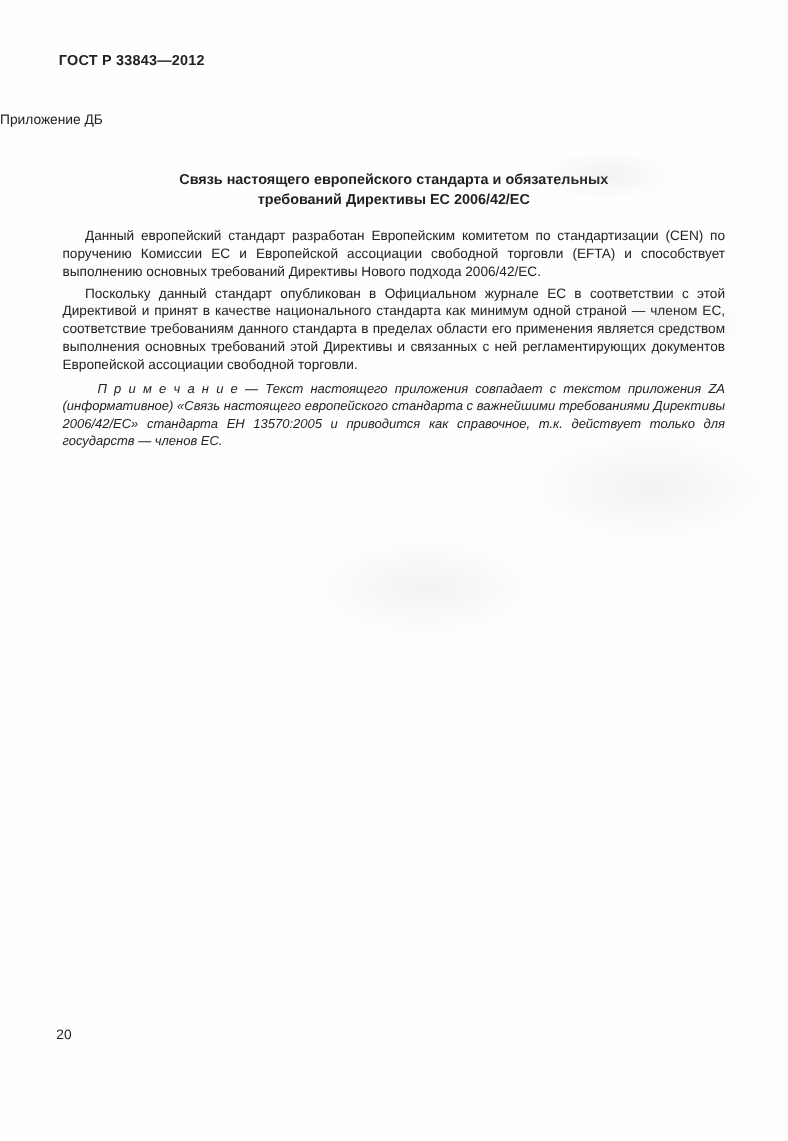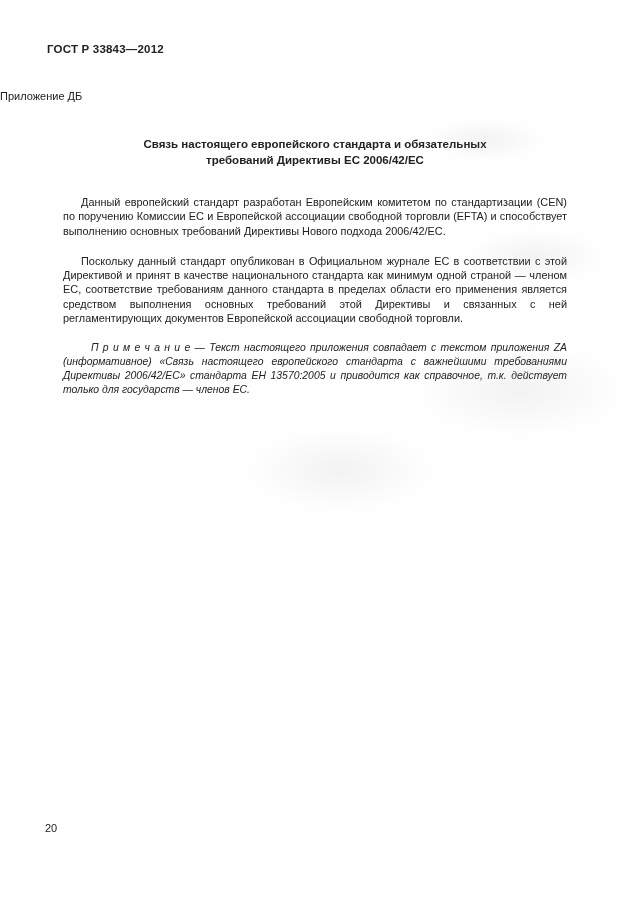--- a/index.html
+++ b/index.html
@@ -49,21 +49,21 @@
   .body-text {
     position: absolute;
     left: 47px;
     top: 179px;
     width: 536px;
     font-size: 10.9px;
     line-height: 14.3px;
     text-align: justify;
   }
   .body-text p {
-    margin: 16px;
+    margin: 3px;
     text-indent: 18px;
   }
   .body-text p.note {
     margin-top: 6px;
     font-style: italic;
     font-size: 10.4px;
     line-height: 13.8px;
     text-indent: 28px;
   }
   .page-number {

